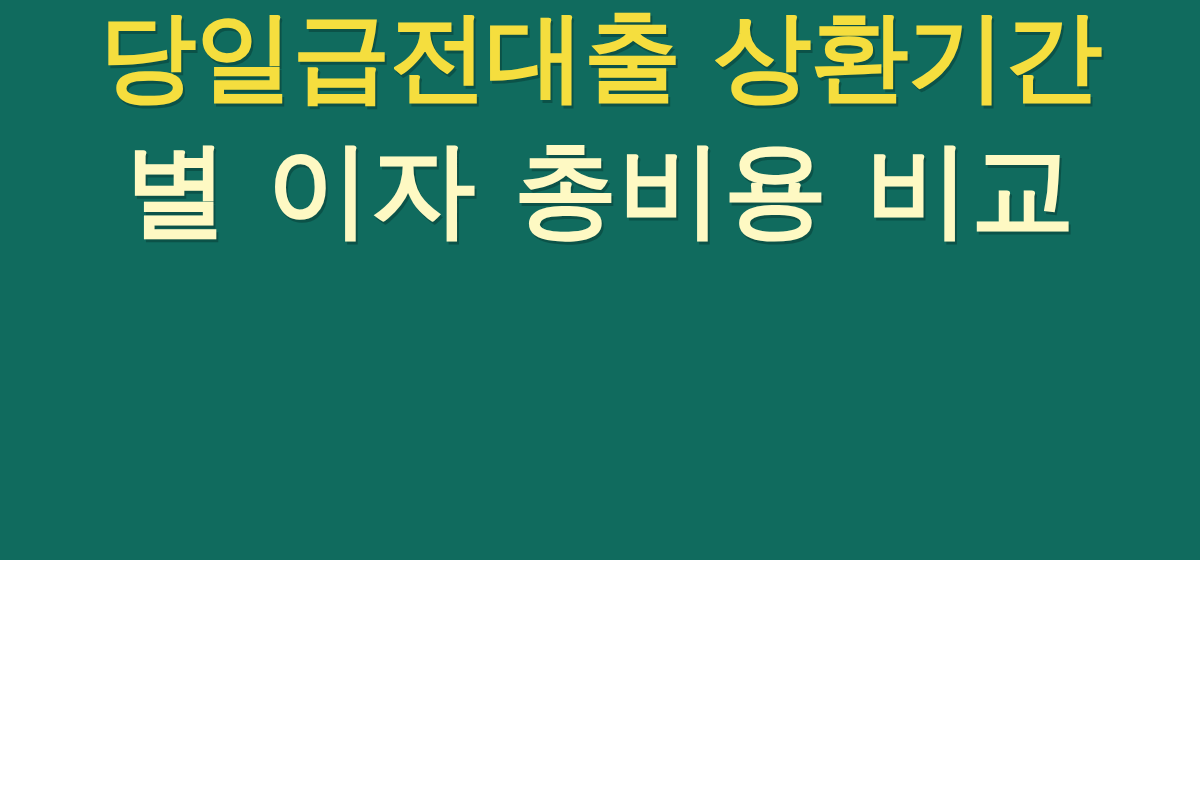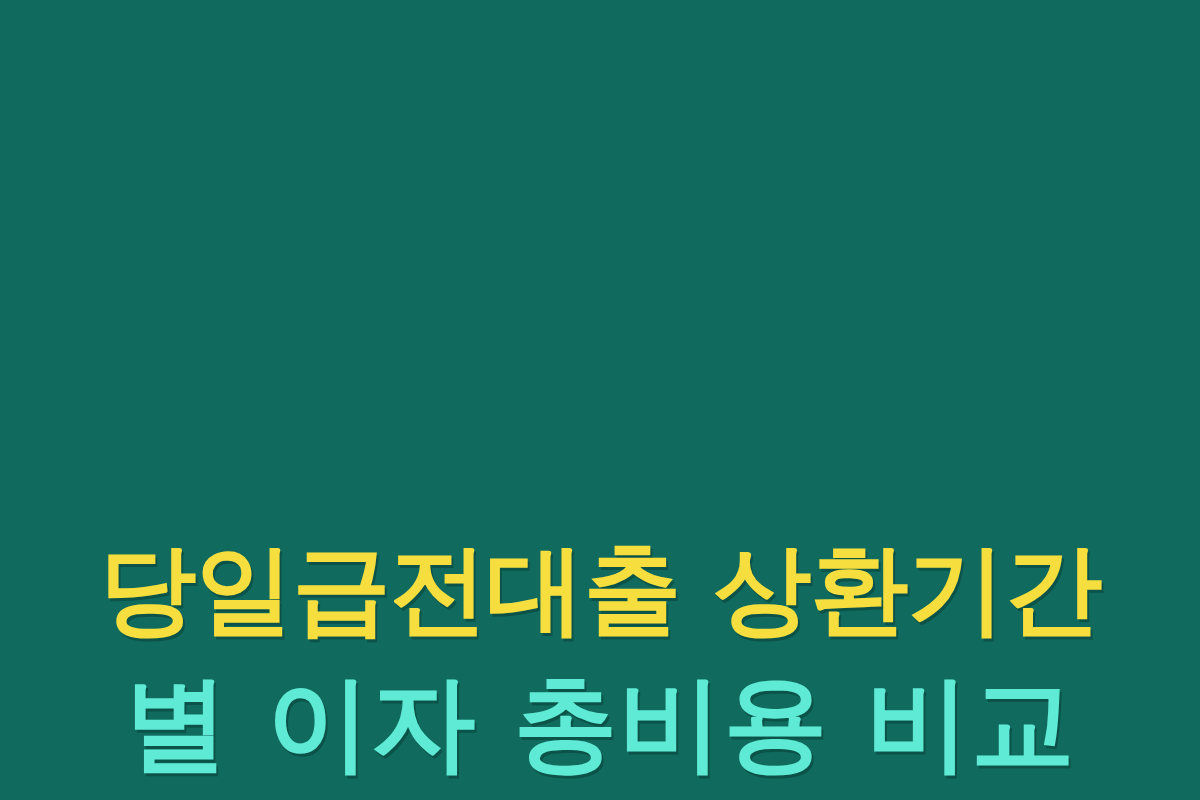--- a/index.html
+++ b/index.html
@@ -11,24 +11,24 @@
   body {
     width: 1200px;
     height: 800px;
     overflow: hidden;
     font-family: "DejaVu Sans", "Liberation Sans", sans-serif;
   }
 
   #banner {
     position: relative;
     width: 1200px;
-    height: 800px;
+    height: 560px;
     box-sizing: border-box;
     display: flex;
-    align-items: flex-end;
+    align-items: flex-start;
     justify-content: center;
     background: #106B5E;
   }
 
   #title-block {
     width: 1010px;
     text-align: center;
     transform: translateY(-8px);
   }
 
@@ -48,15 +48,15 @@
   #title-line-2 {
     letter-spacing: 1px;
   }
 </style>
 </head>
 <body>
 
 <div id="banner" style="background: rgb(16, 107, 94);">
   <div id="title-block">
     <span id="title-line-1" style="color: rgb(245, 222, 62); font-size: 98px;">당일급전대출 상환기간</span>
-    <span id="title-line-2" style="color: #5eead4;">별 이자 총비용 비교</span>
+    <span id="title-line-2" style="color: #fef9c3;">별 이자 총비용 비교</span>
   </div>
 </div>
 
 </body></html>

